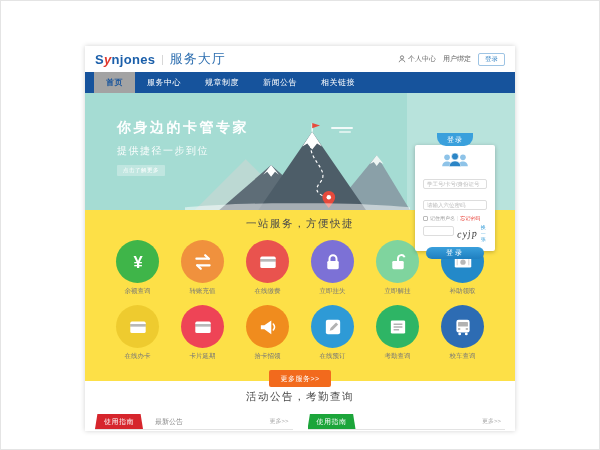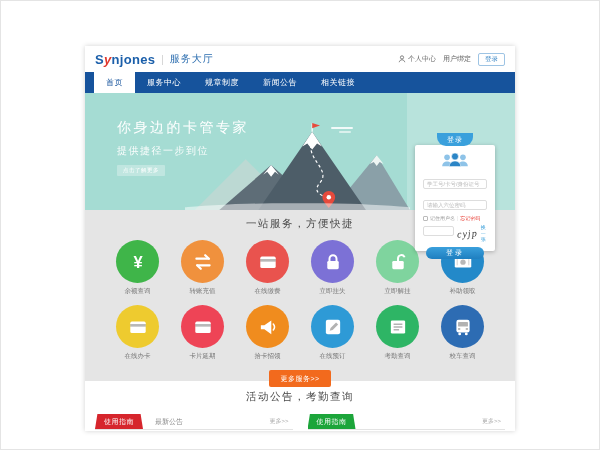--- a/index.html
+++ b/index.html
@@ -5,35 +5,35 @@
   * { margin:0; padding:0; box-sizing:border-box; }
   html,body { width:600px; height:450px; background:#fff; font-family:"Liberation Sans","DejaVu Sans",sans-serif; }
   .frame { position:relative; width:600px; height:450px; background:#fff; box-shadow:inset 0 0 0 1px #e4e4e4; overflow:hidden; }
   .page { position:absolute; left:85px; top:46px; width:430px; height:385px; background:#fff; box-shadow:0 0 5px rgba(0,0,0,.18); }
 
   
   .hdr { height:26px; display:flex; align-items:center; padding:0 10px; background:#fff; }
   .logo { font-size:13px; font-weight:bold; color:#1b5faa; letter-spacing:.3px; }
   .logo .yy { color:#e0392f; font-style:italic; }
   .logo-div { color:#cfcfcf; font-size:10px; margin:0 6px; }
-  .tagline { color:#2e6fb0; font-size:10px; letter-spacing:1px; }
+  .tagline { color:#2e6fb0; font-size:13px; letter-spacing:1px; }
   .hdr-right { margin-left:auto; display:flex; align-items:center; gap:7px; }
   .hdr-link { font-size:7px; color:#666; display:flex; align-items:center; gap:2px; cursor:pointer; }
   .hdr-login { font-size:6.5px; color:#2e7fc1; border:1px solid #9ec4e4; border-radius:2px; padding:1px 6px; cursor:pointer; }
 
   
   .nav { height:21px; background:#16539c; display:flex; align-items:stretch; padding-left:9px; position:relative; z-index:3; }
   .nav-item { color:#fff; font-size:8px; display:flex; align-items:center; padding:0 12px; letter-spacing:.5px; cursor:pointer; }
-  .nav-item.active { background:#ffffff; color:#16539c; font-weight:normal; }
+  .nav-item.active { background:#a3a3a3; color:#16539c; font-weight:bold; }
 
   
   .hero { position:relative; height:117px; background:#a5dcd3; overflow:visible; }
   .hero-overlay { position:absolute; right:0; top:0; width:108px; height:100%; background:rgba(255,255,255,.22); }
   .hero-copy { position:absolute; left:32px; top:26px; color:#fff; z-index:1; }
-  .hero-title { font-size:14px; font-weight:normal; letter-spacing:2.5px; }
+  .hero-title { font-size:14px; font-weight:bold; letter-spacing:2.5px; }
   .hero-sub { font-size:10px; letter-spacing:1.5px; margin-top:7px; opacity:.95; }
   .hero-cta { display:inline-block; margin-top:7px; font-size:5.5px; padding:2px 6px; background:rgba(255,255,255,.3); border-radius:1px; letter-spacing:.5px; cursor:pointer; }
   .cloud { position:absolute; left:246px; top:34px; width:22px; height:2px; background:rgba(255,255,255,.85); border-radius:2px; }
   .cloud::after { content:""; position:absolute; left:8px; top:4px; width:12px; height:2px; background:rgba(255,255,255,.6); border-radius:2px; }
   .mtn { position:absolute; left:100px; bottom:0; width:225px; height:88px; }
 
   
   .login { position:absolute; right:20px; top:52px; width:80px; height:106px; background:#fff; border-radius:2px; box-shadow:0 1px 4px rgba(0,0,0,.25); z-index:4; padding-top:3px; }
   .login-tab { position:absolute; top:-12px; left:50%; transform:translateX(-50%); width:36px; height:13px; background:#3aa0dc; color:#fff; font-size:7px; display:flex; align-items:center; justify-content:center; border-radius:0 0 9px 9px; letter-spacing:1px; cursor:pointer; }
   .login-people { display:flex; justify-content:center; margin-top:3px; }
@@ -44,21 +44,21 @@
   .chk { width:5px; height:5px; border:1px solid #bbb; border-radius:1px; display:inline-block; cursor:pointer; }
   .remember-row .sep { color:#ddd; }
   .forgot { color:#e8433a; cursor:pointer; }
   .captcha-row { display:flex; align-items:center; gap:3px; margin-bottom:5px; }
   .captcha-input { width:24px; height:10px; border:1px solid #ddd; border-radius:2px; }
   .captcha-img { font-family:"Liberation Serif","DejaVu Serif",serif; font-style:italic; font-size:10px; color:#3b3b3b; transform:rotate(-4deg); letter-spacing:1px; cursor:pointer; }
   .refresh { font-size:5px; color:#2f9ad8; margin-left:auto; cursor:pointer; }
   .login-btn { display:block; margin:2px auto 0; width:58px; height:12px; border:none; border-radius:7px; background:linear-gradient(#3aa0dc,#1f7fc0); color:#fff; font-size:7px; letter-spacing:2px; cursor:pointer; }
 
   
-  .services { background:#e5e5e5; height:171px; text-align:center; padding-top:7px; }
+  .services { background:#fde047; height:171px; text-align:center; padding-top:7px; }
   .sec-title { font-size:10.5px; color:#4a4a4a; letter-spacing:1.5px; }
   .svc-row { display:flex; justify-content:center; gap:22px; margin-top:9px; }
   .svc { width:43px; cursor:pointer; }
   .svc-circle { width:43px; height:43px; border-radius:50%; display:flex; align-items:center; justify-content:center; }
   .svc-circle svg { width:22px; height:22px; }
   .svc-label { font-size:6.5px; color:#777; margin-top:4px; white-space:nowrap; }
   .more-btn { display:inline-block; margin-top:9px; background:#f26a1d; color:#fff; font-size:7px; padding:3.5px 11px; border-radius:2px; letter-spacing:.5px; cursor:pointer; }
 
   
   .ann { background:#fff; padding-top:9px; }

